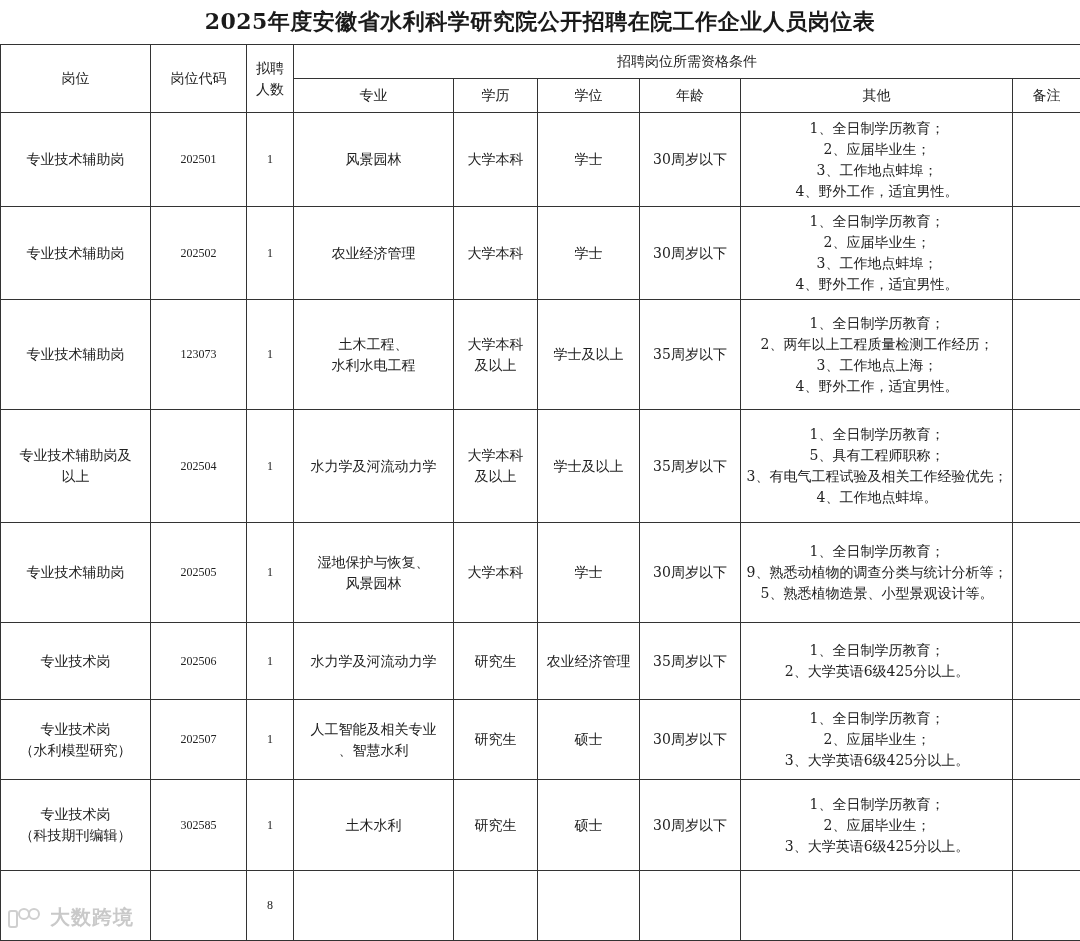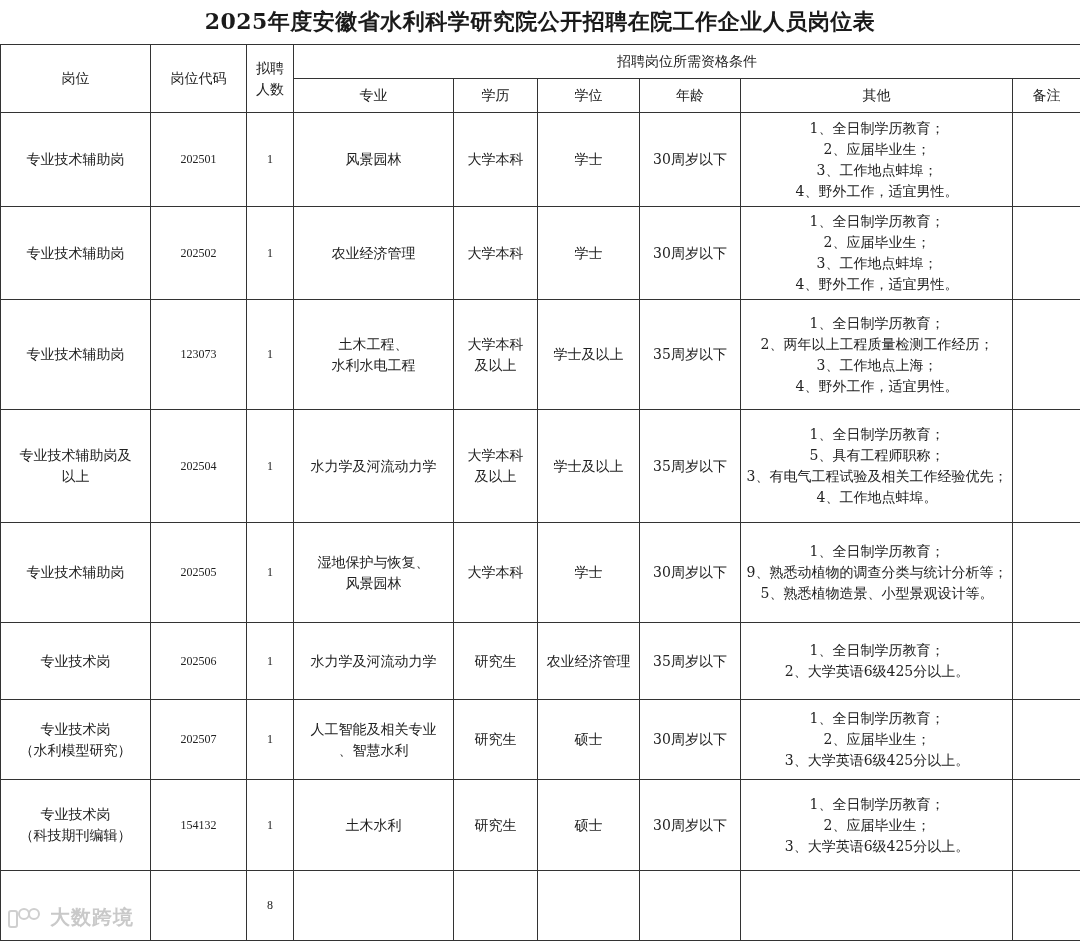--- a/index.html
+++ b/index.html
@@ -211,21 +211,21 @@
           <span class="line">2、应届毕业生；</span>
           <span class="line">3、大学英语6级425分以上。</span>
         </td>
         <td></td>
       </tr>
       <tr style="height: 91px;">
         <td>
           <span class="line">专业技术岗</span>
           <span class="line">（科技期刊编辑）</span>
         </td>
-        <td class="num">154132</td>
+        <td class="num">302585</td>
         <td class="num">1</td>
         <td>
           <span class="line">土木水利</span>
         </td>
         <td>
           <span class="line">研究生</span>
         </td>
         <td>硕士</td>
         <td>30周岁以下</td>
         <td class="other">

